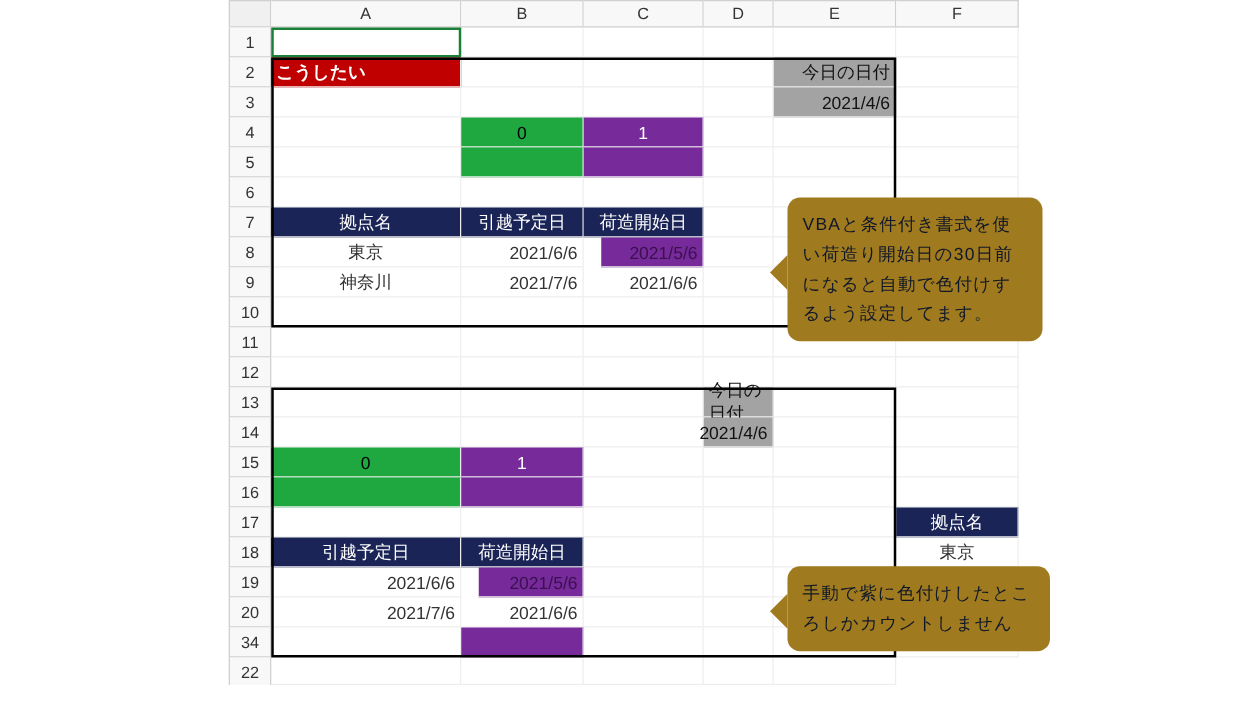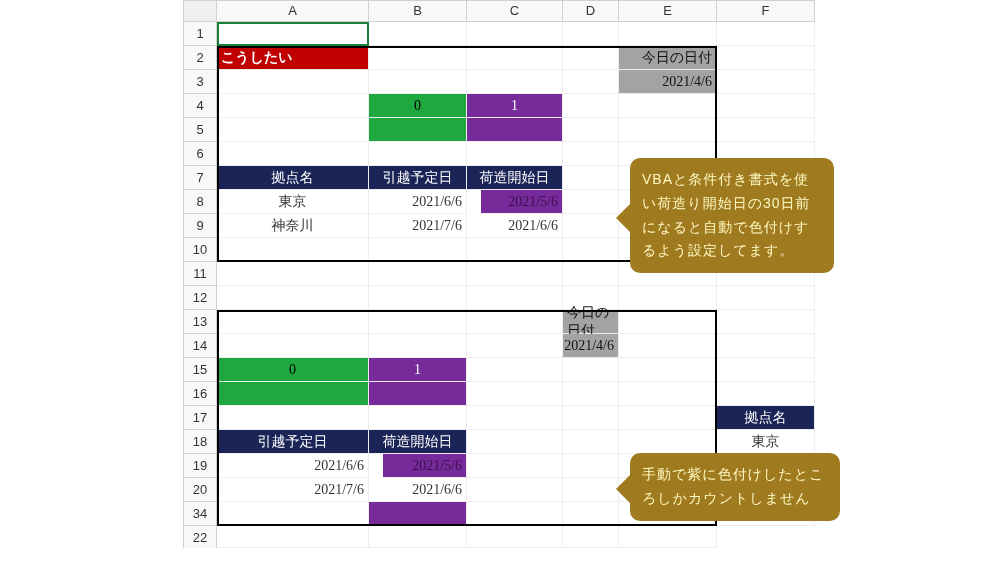--- a/index.html
+++ b/index.html
@@ -76,21 +76,21 @@
     .fill-green { background: #1fa83f; color: #000; }
     .fill-purple { background: #772a9a; color: #fff; }
     .fill-purple-dark { background: #772a9a; color: #3a1050; margin-left: 14px; }
     .fill-navy { background: #1a2456; color: #fff; }
     .fill-lightblue { background: #a3a3a3; color: #111; }
     .txt-red { color: #e02020; font-weight: bold; }
     
     .callout {
       position: absolute;
       background: #9f7a1e;
-      color: #fef9c3;
+      color: #0f172a;
       border-radius: 10px;
       padding: 10px 12px;
       font-size: 14px;
       line-height: 1.7;
       letter-spacing: 1px;
     }
     .callout::before {
       content: "";
       position: absolute;
       left: -28px;
@@ -132,21 +132,21 @@
   <div class="row-header" style="height:24px">15</div>
   <div class="row-header" style="height:24px">16</div>
   <div class="row-header" style="height:24px">17</div>
   <div class="row-header" style="height:24px">18</div>
   <div class="row-header" style="height:24px">19</div>
   <div class="row-header" style="height:24px">20</div>
   <div class="row-header" style="height:24px">34</div>
   <div class="row-header" style="height:22px;border-bottom:none">22</div>
 </div>
 
-<div class="grid" style="left:217px;top:22px;grid-template-columns:152px 98px 96px 56px 98px 98px;grid-template-rows:repeat(21,24px) 22px;font-family:Liberation Serif, serif;">
+<div class="grid" style="left:217px;top:22px;grid-template-columns:152px 98px 96px 56px 98px 98px;grid-template-rows:repeat(21,24px) 22px;">
 
   <div class="cell selected-cell"></div>
     <div class="cell"></div>
     <div class="cell"></div>
     <div class="cell"></div>
     <div class="cell"></div>
     <div class="cell"></div>
 
   <div class="cell fill-red">こうしたい</div>
     <div class="cell"></div>

